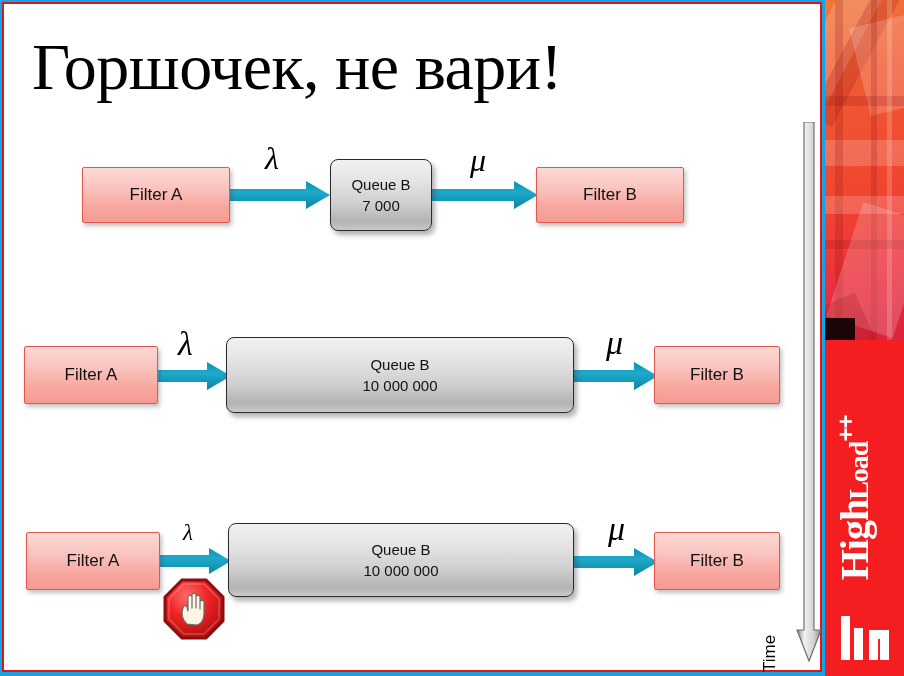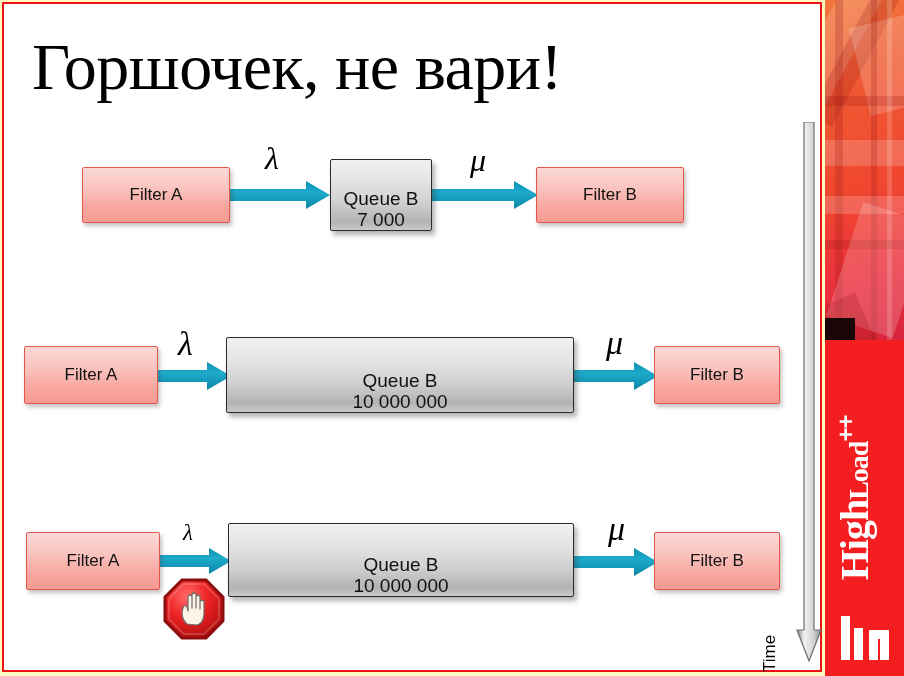--- a/index.html
+++ b/index.html
@@ -11,21 +11,21 @@
     width: 904px;
     height: 676px;
     overflow: hidden;
     font-family: "Liberation Sans", sans-serif;
   }
 
   #slide {
     position: relative;
     width: 904px;
     height: 676px;
-    background: #fef9c3;
+    background: #0ea5e9;
     overflow: hidden;
     text-decoration: underline;
   }
 
   
   .canvas-frame {
     position: absolute;
     left: 2px;
     top: 2px;
     width: 820px;
@@ -69,32 +69,31 @@
         #fac3be 38%,
         #f7a79f 72%,
         #f59b93 100%);
     box-shadow: 2px 3px 4px rgba(80,60,60,0.32);
     font-size: 17px;
     font-weight: 400;
   }
 
   .queue-box {
     border: 1.6px solid #2b2b2b;
-    border-radius: 2px;
+    border-radius: 8px;
     background: linear-gradient(to bottom,
         #f1f1f1 0%,
         #e4e4e4 30%,
         #cfcfcf 62%,
         #b3b3b3 88%,
         #c9c9c9 100%);
     box-shadow: 3px 4px 5px rgba(60,60,60,0.40);
-    font-size: 19px;
+    font-size: 15px;
     line-height: 21px;
     font-weight: 400;
-    justify-content: flex-end;
   }
   .queue-box .ql1 { display:block; }
   .queue-box .ql2 { display:block; }
 
   
   .arrow {
     position: absolute;
     z-index: 2;
   }
 

